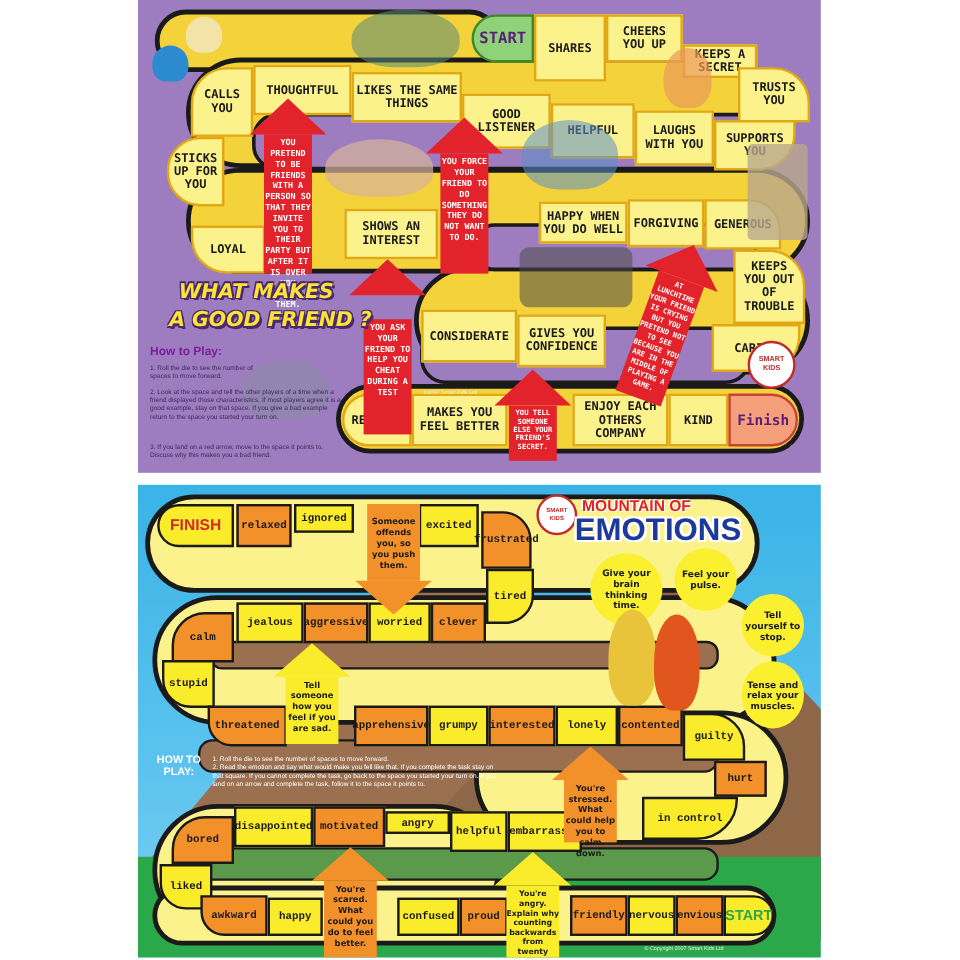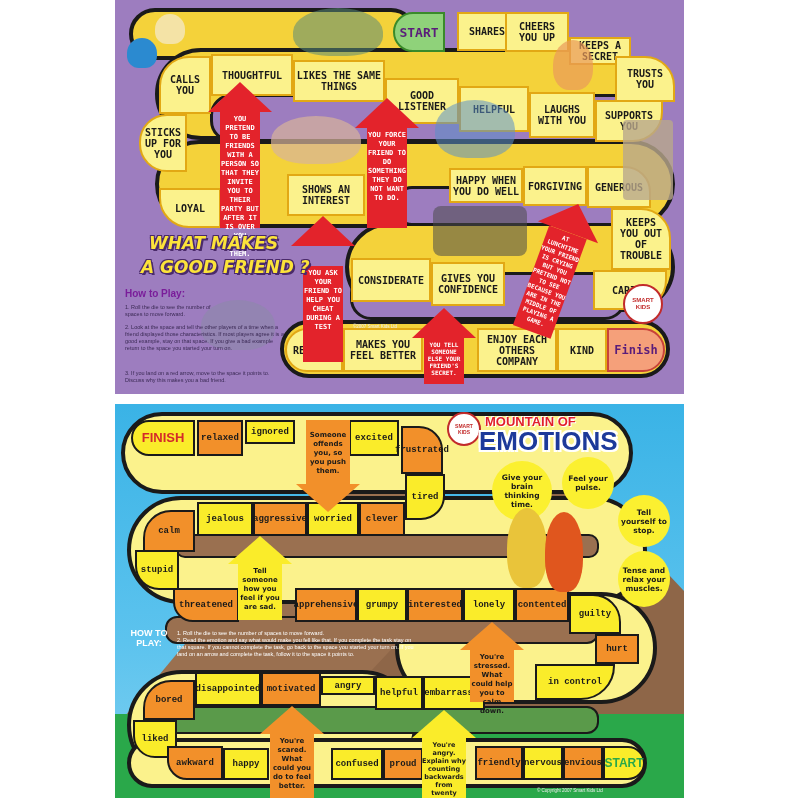--- a/index.html
+++ b/index.html
@@ -48,21 +48,21 @@
   <div class="track" style="left:40px;top:48px;width:490px;height:92px;border-radius:46px;"></div>
   <div class="track" style="left:40px;top:140px;width:520px;height:88px;border-radius:44px;"></div>
   <div class="track" style="left:230px;top:222px;width:330px;height:90px;border-radius:45px;"></div>
   <div class="track" style="left:165px;top:320px;width:390px;height:58px;border-radius:29px;"></div>
 
   <div class="abs" style="left:95px;top:94px;width:420px;height:42px;background:#9d7dbf;border-radius:21px;border:3px solid #1a1a1a;"></div>
   <div class="abs" style="left:280px;top:186px;width:230px;height:34px;background:#9d7dbf;border-radius:17px;border:3px solid #1a1a1a;"></div>
   <div class="abs" style="left:235px;top:272px;width:270px;height:42px;background:#9d7dbf;border-radius:21px;border:3px solid #1a1a1a;"></div>
 
   <div class="sq" style="left:278px;top:12px;width:52px;height:40px;background:#8fd27a;border-color:#3a8a2a;border-radius:20px 0 0 20px;color:#5a1d7a;font-size:13px;">START</div>
-  <div class="sq" style="left:330px;top:12px;width:60px;height:39px;margin-left:12px;">SHARES</div>
+  <div class="sq" style="left:330px;top:12px;width:60px;height:56px;">SHARES</div>
   <div class="sq" style="left:390px;top:12px;width:64px;height:40px;">CHEERS YOU UP</div>
   <div class="sq" style="left:454px;top:12px;width:62px;height:28px;margin-top:25px;">KEEPS A SECRET</div>
   <div class="sq" style="left:500px;top:56px;width:60px;height:46px;border-radius:0 30px 0 0;">TRUSTS YOU</div>
 
   <div class="sq" style="left:480px;top:100px;width:68px;height:42px;border-radius:0 0 30px 0;">SUPPORTS YOU</div>
   <div class="sq" style="left:414px;top:92px;width:66px;height:46px;">LAUGHS WITH YOU</div>
   <div class="sq" style="left:344px;top:86px;width:70px;height:46px;">HELPFUL</div>
   <div class="sq" style="left:270px;top:78px;width:74px;height:46px;">GOOD LISTENER</div>
   <div class="sq" style="left:178px;top:60px;width:92px;height:42px;">LIKES THE SAME THINGS</div>
   <div class="sq" style="left:96px;top:54px;width:82px;height:42px;">THOUGHTFUL</div>

